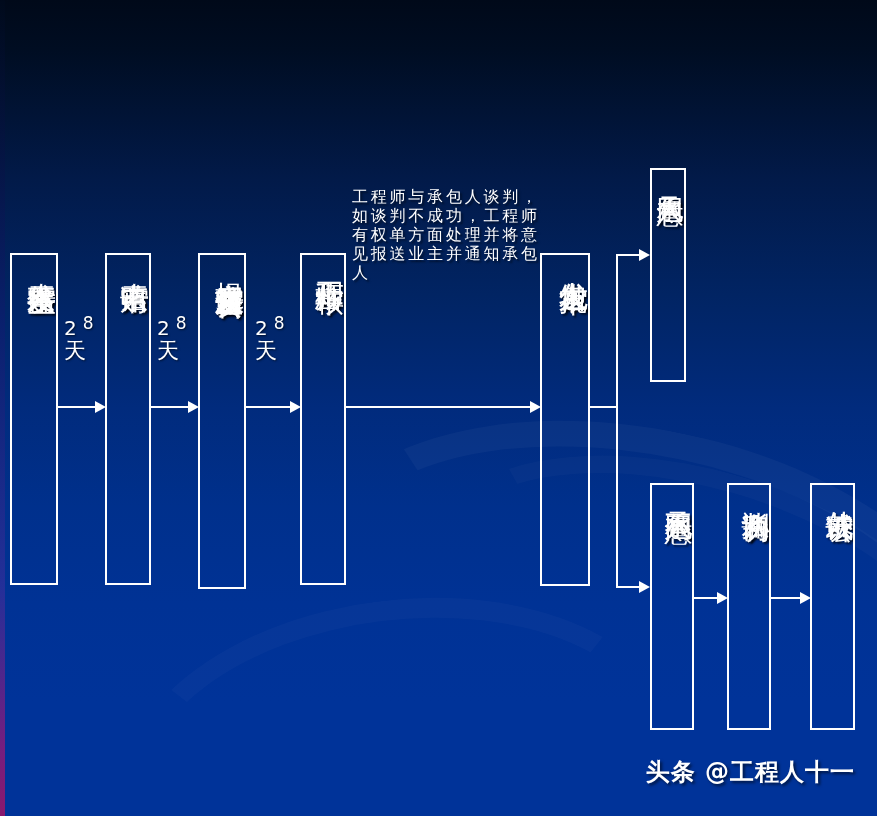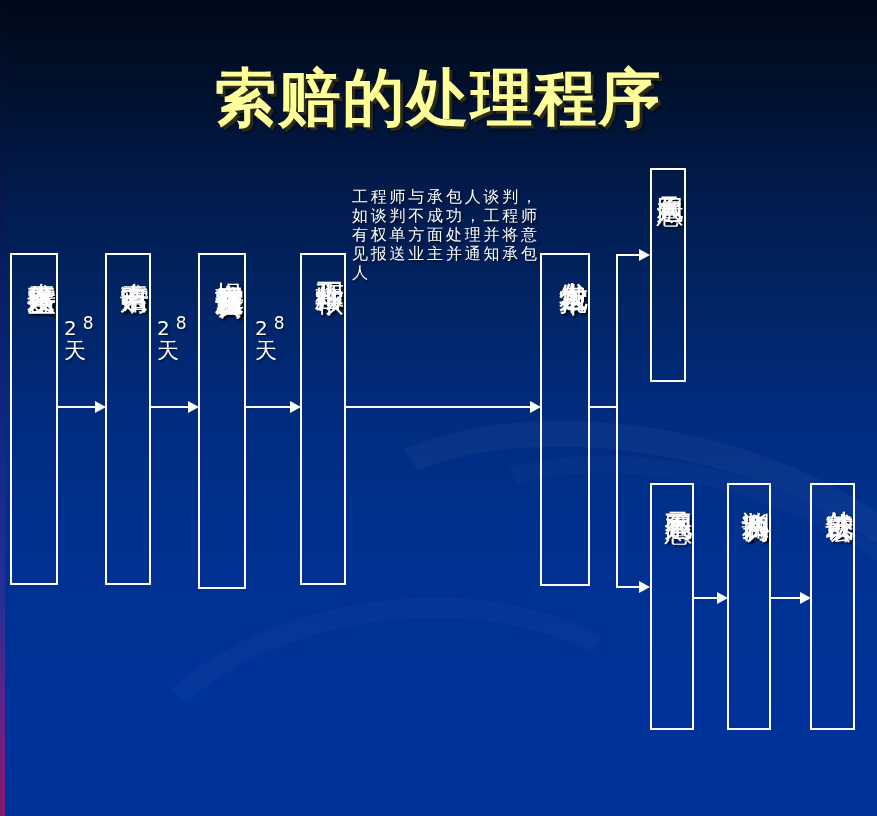--- a/index.html
+++ b/index.html
@@ -144,21 +144,20 @@
 </head>
 <body>
 
 <div id="slide">
 
   <div class="swoosh swoosh-a"></div>
   <div class="swoosh swoosh-b"></div>
   <div class="swoosh swoosh-c"></div>
   <div class="edge-strip"></div>
 
-  <div class="title">索赔的处理程序</div>
 
   <div class="box" style="left:10px; top:253px; width:48px; height:332px; font-size:29px;">索赔事件发生</div>
 
   <div class="box" style="left:105px; top:253px; width:46px; height:332px; font-size:29px;">索赔申请</div>
 
   <div class="box" style="left:198px; top:253px; width:48px; height:336px; font-size:29px;">提交索赔报告及资料</div>
 
   <div class="box" style="left:300px; top:253px; width:46px; height:332px; font-size:29px;">工程师审核</div>
 
   <div class="box" style="left:540px; top:253px; width:50px; height:333px; font-size:29px;">发包人审批</div>
@@ -208,14 +207,15 @@
 
   <div class="hline" style="left:616px; top:586px; width:27px;"></div>
   <div class="arrowhead" style="left:639px; top:581px;"></div>
 
   <div class="hline" style="left:694px; top:597px; width:27px;"></div>
   <div class="arrowhead" style="left:717px; top:592px;"></div>
 
   <div class="hline" style="left:771px; top:597px; width:33px;"></div>
   <div class="arrowhead" style="left:800px; top:592px;"></div>
 
+  <div class="watermark">头条 @工程人十一</div>
 
 </div>
 
 </body></html>

